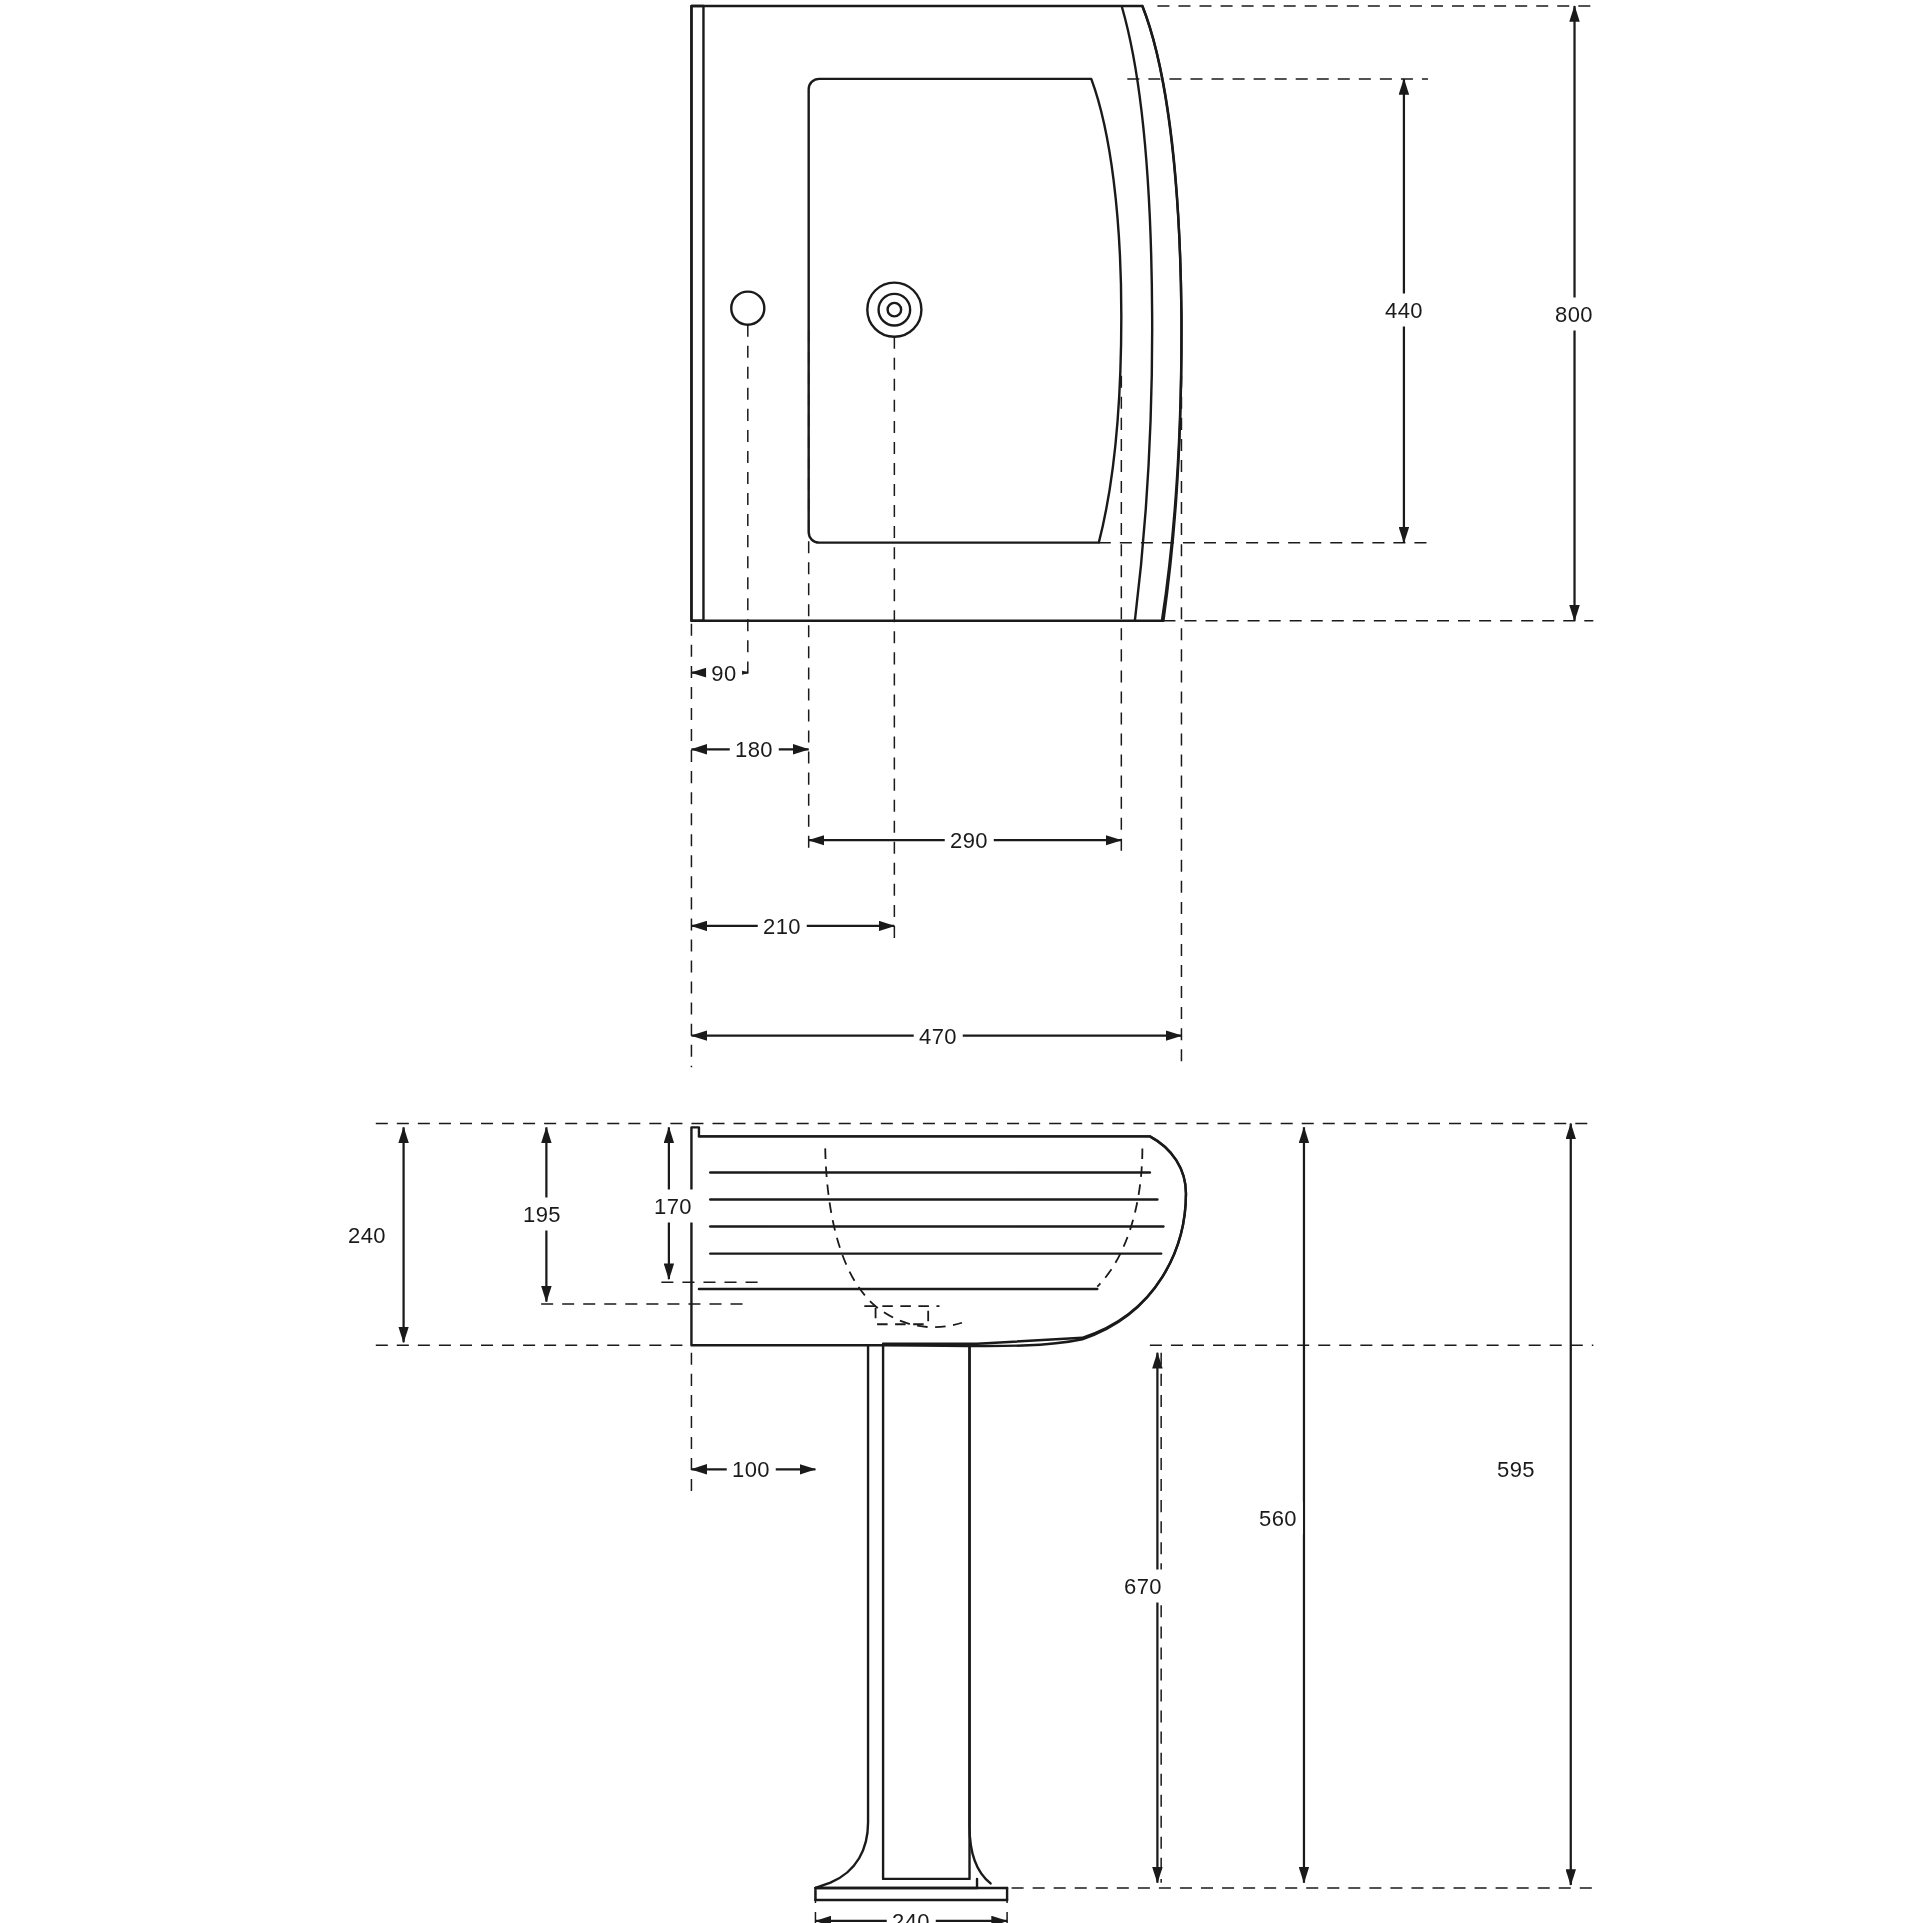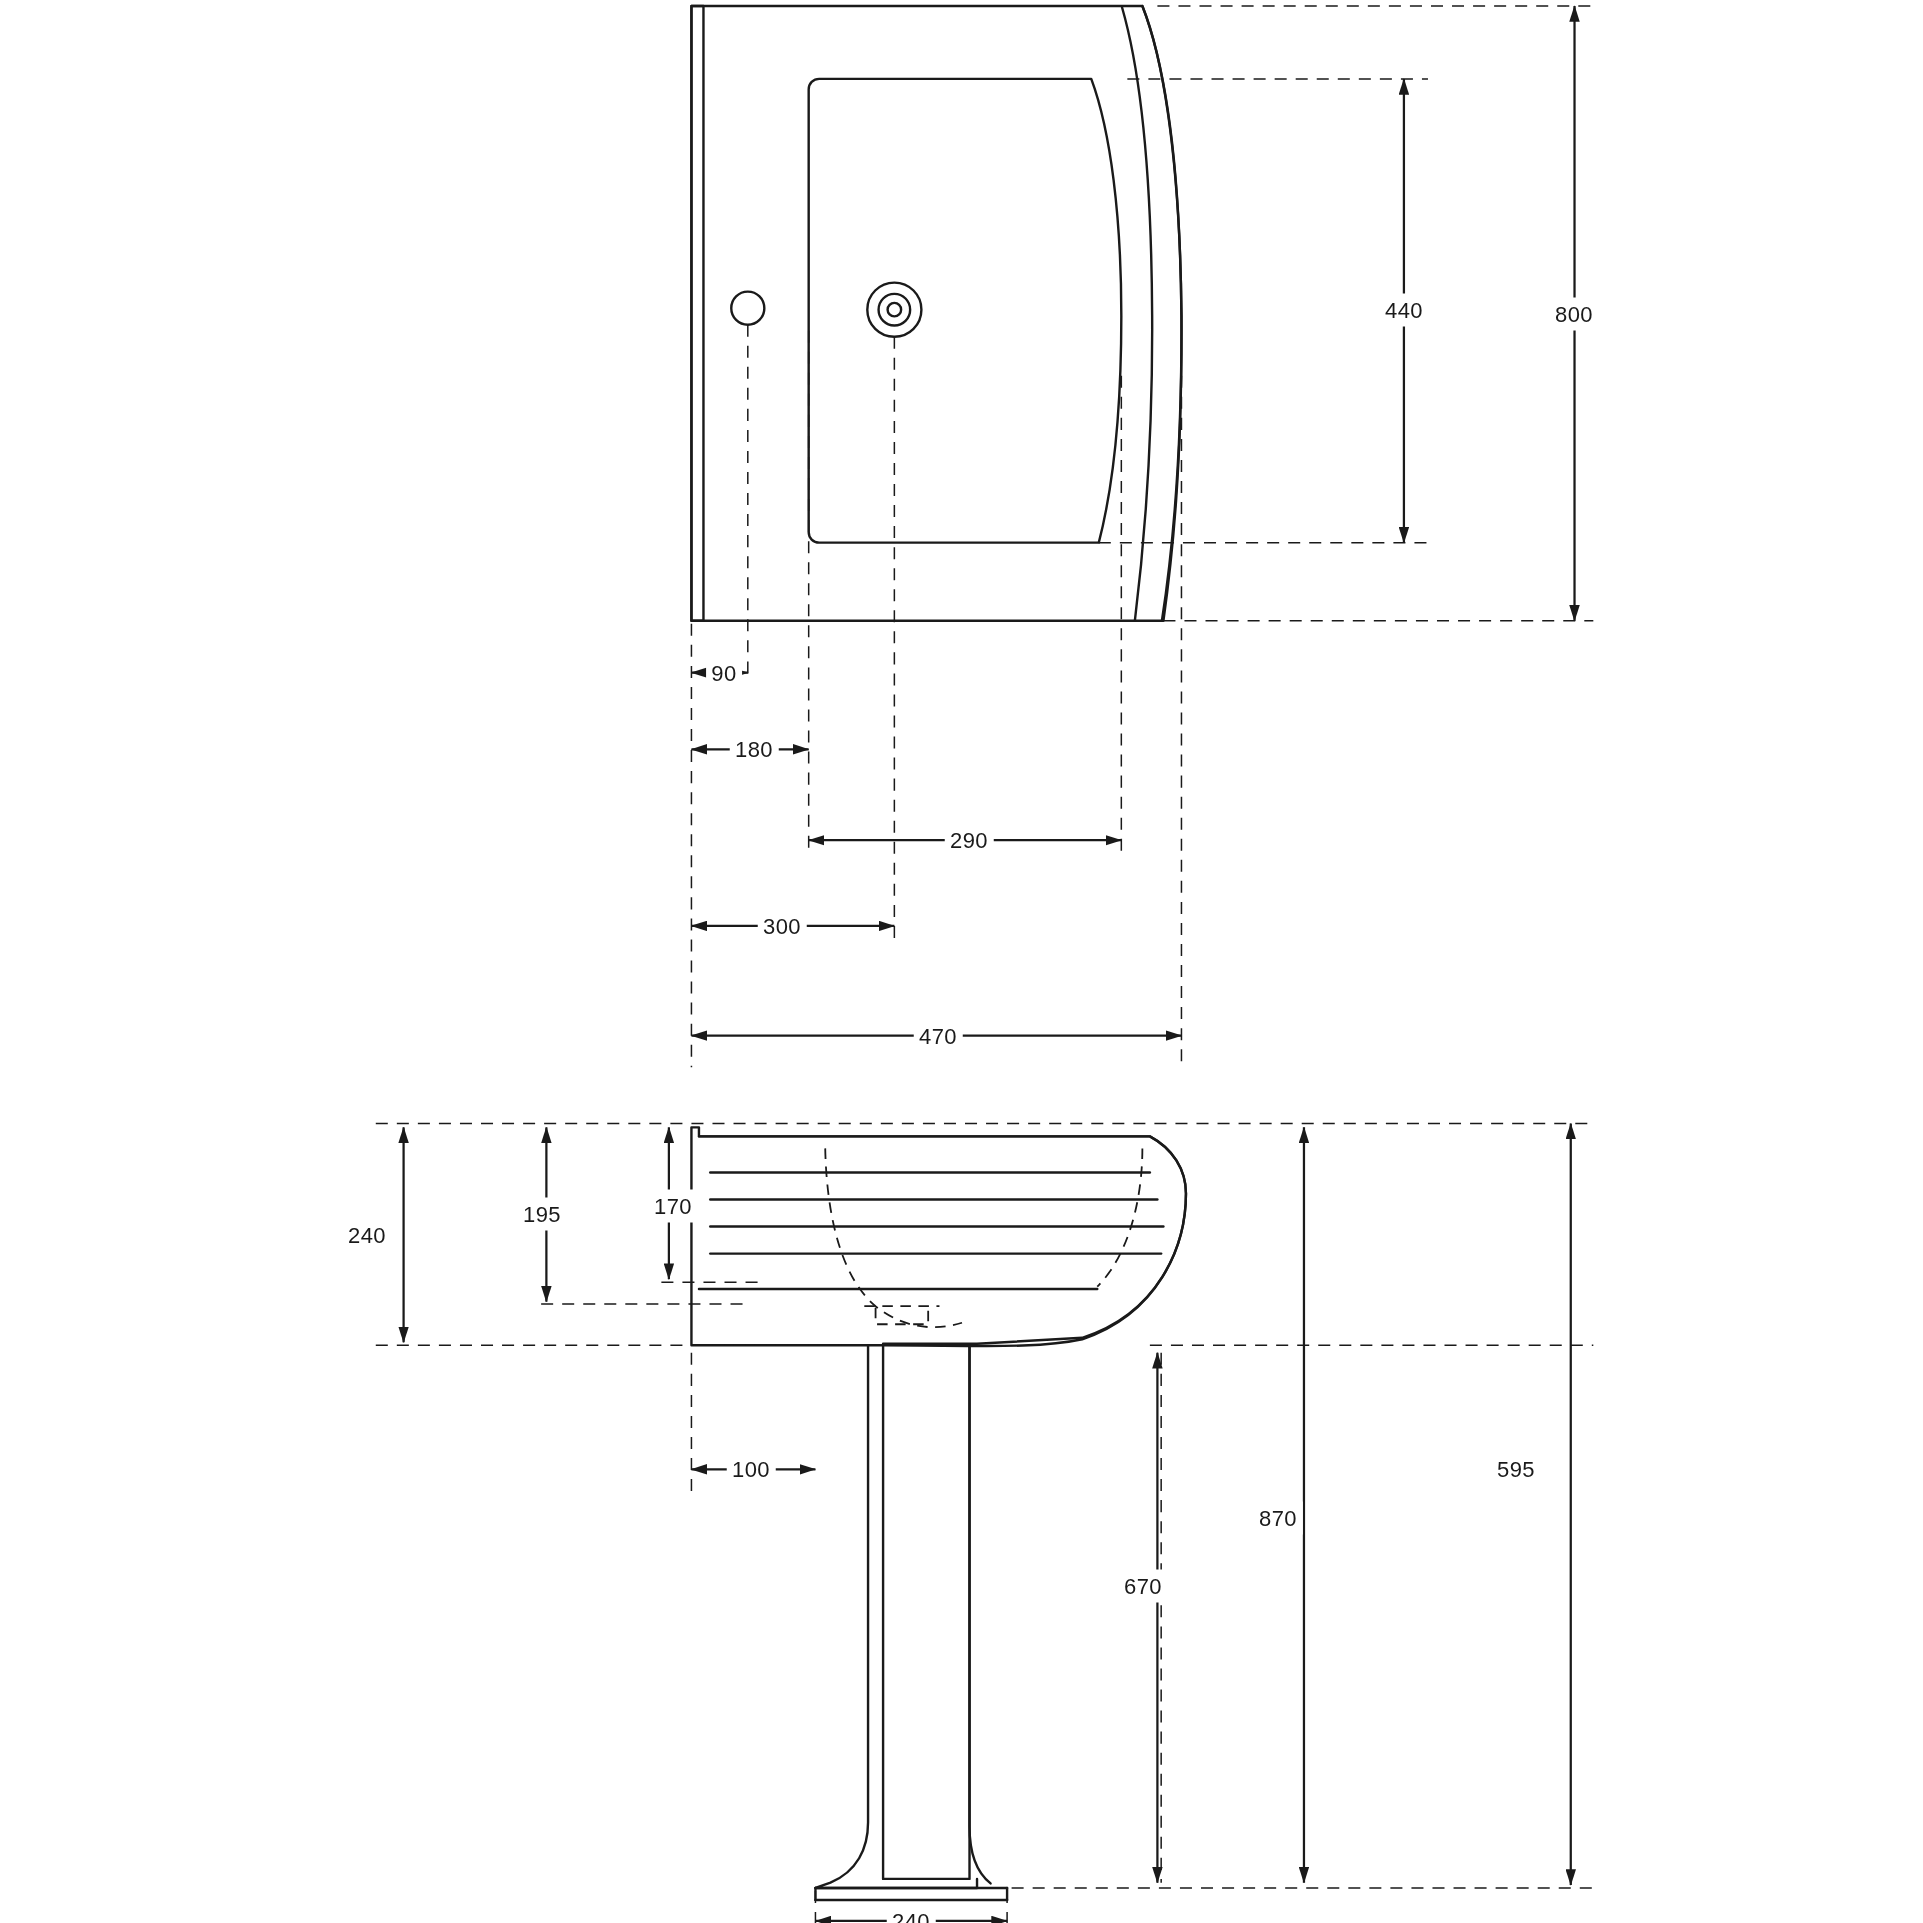--- a/index.html
+++ b/index.html
@@ -146,26 +146,26 @@
       <line x1="2090" y1="1495" x2="2090" y2="2508" marker-start="url(#arrTail)" marker-end="url(#arrHead)"></line>
       <line x1="1085" y1="2556" x2="1340" y2="2556" marker-start="url(#arrTail)" marker-end="url(#arrHead)"></line>
     </g>
   </svg>
 
   <div class="dim-label" style="left:1574px; top:314px;">800</div>
   <div class="dim-label" style="left:1404px; top:310px;">440</div>
   <div class="dim-label" style="left:724px; top:673px;">90</div>
   <div class="dim-label" style="left:754px; top:749px;">180</div>
   <div class="dim-label" style="left:969px; top:840px;">290</div>
-  <div class="dim-label" style="left:782px; top:926px;">300</div>
+  <div class="dim-label" style="left:782px; top:926px;">210</div>
   <div class="dim-label" style="left:938px; top:1036px;">470</div>
 
   <div class="dim-label" style="left:367px; top:1235px;">240</div>
   <div class="dim-label" style="left:516px; top:1214px;margin-left:26px;">195</div>
   <div class="dim-label" style="left:637px; top:1206px;margin-left:36px;">170</div>
   <div class="dim-label" style="left:751px; top:1469px;">100</div>
   <div class="dim-label" style="left:1130px; top:1586px;margin-left:13px;">670</div>
-  <div class="dim-label" style="left:1278px; top:1518px;">870</div>
+  <div class="dim-label" style="left:1278px; top:1518px;">560</div>
   <div class="dim-label" style="left:1516px; top:1469px;">595</div>
   <div class="dim-label" style="left:911px; top:1921px;">240</div>
 
 </div>
 
 
 </body></html>

